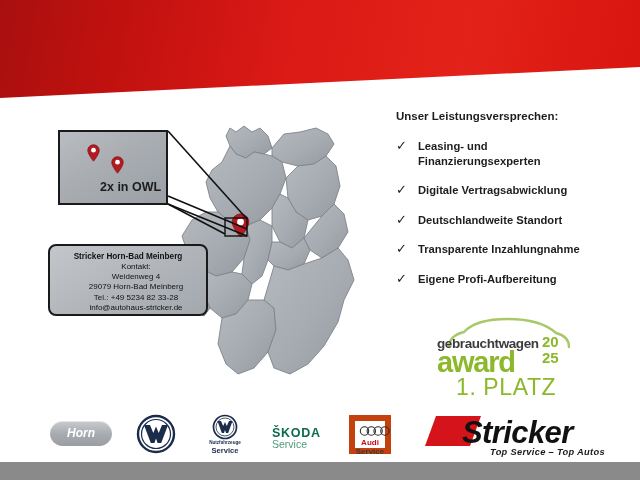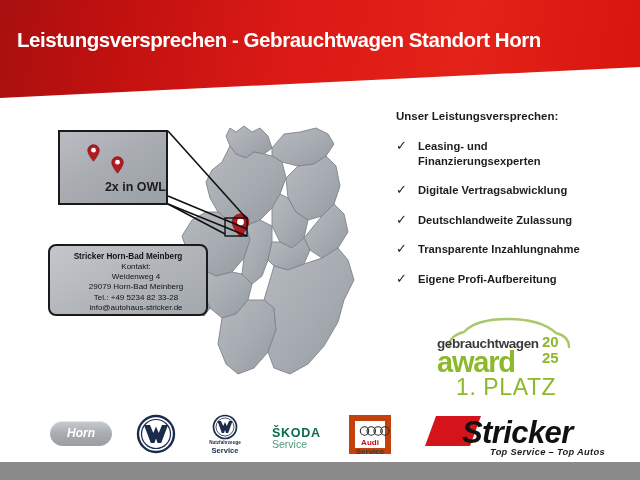--- a/index.html
+++ b/index.html
@@ -58,25 +58,26 @@
     width: 110px;
     height: 75px;
     border: 2px solid #1a1a1a;
     background: linear-gradient(150deg, #b9bcc0 0%, #a9adb2 45%, #9aa0a6 100%);
     box-sizing: border-box;
   }
   .callout-label {
     position: absolute;
     left: 0; right: 0;
     bottom: 9px;
-    text-align: right;
+    text-align: left;
     font-size: 12.5px;
     font-weight: bold;
     color: #1c1c1c;
     font-family: "Liberation Sans", sans-serif;
+    padding-left: 40px;
   }
   .pin {
     position: absolute;
     width: 13px;
     height: 18px;
   }
   .pin-a { left: 27px; top: 12px; }
   .pin-b { left: 51px; top: 24px; }
 
   .zoomlines {
@@ -298,21 +299,20 @@
     height: 18px;
     background: #8a8a8a;
   }
 </style>
 </head>
 <body>
 
 <div id="slide">
 
   <div class="banner"></div>
-  <div class="banner-title">Leistungsversprechen - Gebrauchtwagen Standort Horn</div>
 
   <div class="map-wrap">
     <svg width="212" height="300" viewBox="0 0 212 300" xmlns="http://www.w3.org/2000/svg">
       <defs>
         <linearGradient id="gMap" x1="0" y1="0" x2="1" y2="1">
           <stop offset="0%" stop-color="#b6babf"></stop>
           <stop offset="55%" stop-color="#a6abb1"></stop>
           <stop offset="100%" stop-color="#949aa1"></stop>
         </linearGradient>
       </defs>
@@ -389,21 +389,21 @@
     <div class="promise-row">
       <div class="check">✓</div>
       <div class="promise-text">Leasing- und<br>Finanzierungsexperten</div>
     </div>
     <div class="promise-row">
       <div class="check">✓</div>
       <div class="promise-text">Digitale Vertragsabwicklung</div>
     </div>
     <div class="promise-row">
       <div class="check">✓</div>
-      <div class="promise-text">Deutschlandweite Zulassung</div>
+      <div class="promise-text">Deutschlandweite Standort</div>
     </div>
     <div class="promise-row">
       <div class="check">✓</div>
       <div class="promise-text">Transparente Inzahlungnahme</div>
     </div>
     <div class="promise-row">
       <div class="check">✓</div>
       <div class="promise-text">Eigene Profi-Aufbereitung</div>
     </div>
   </div>

